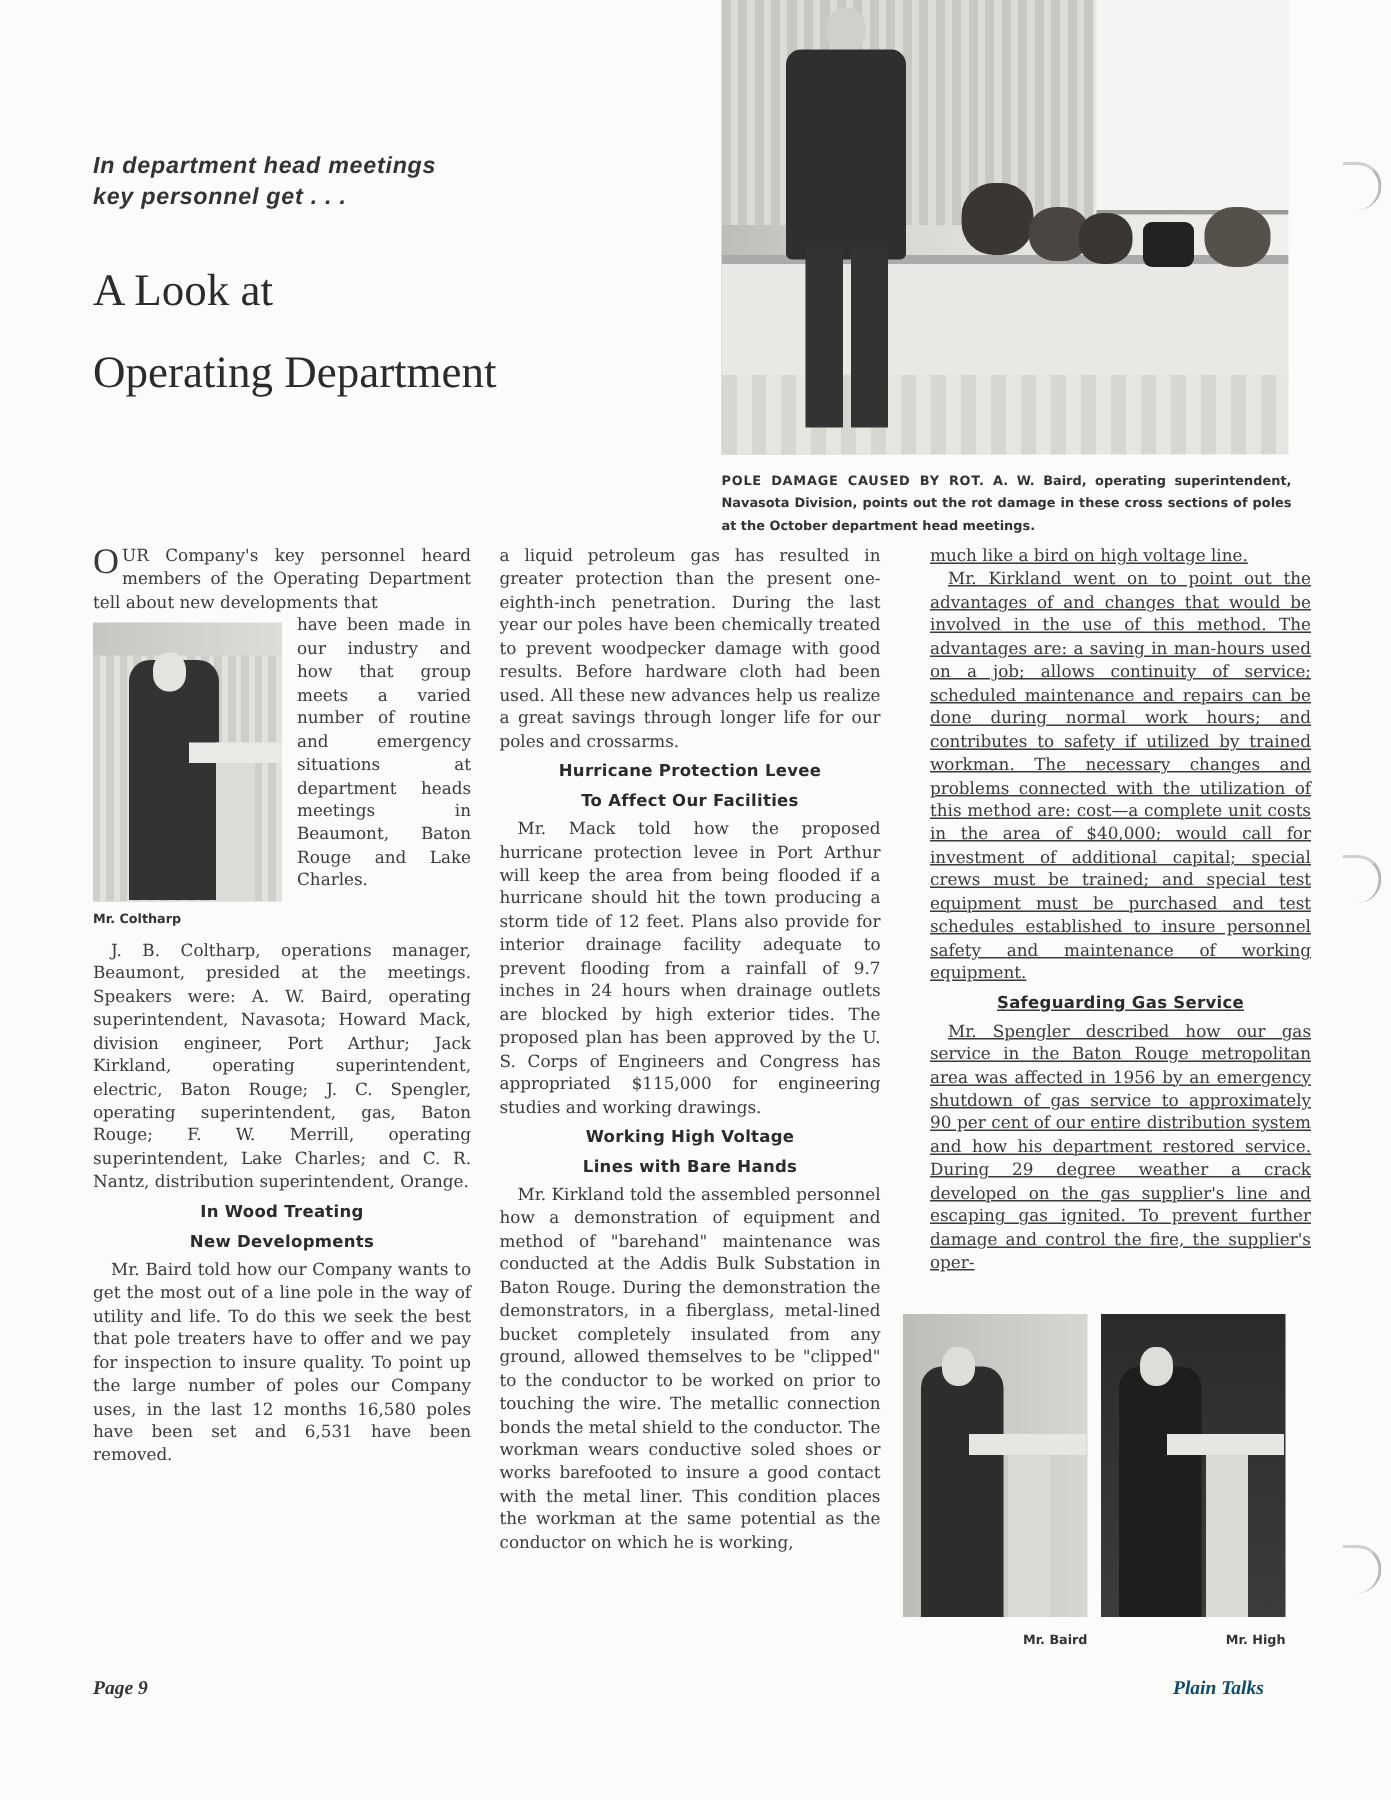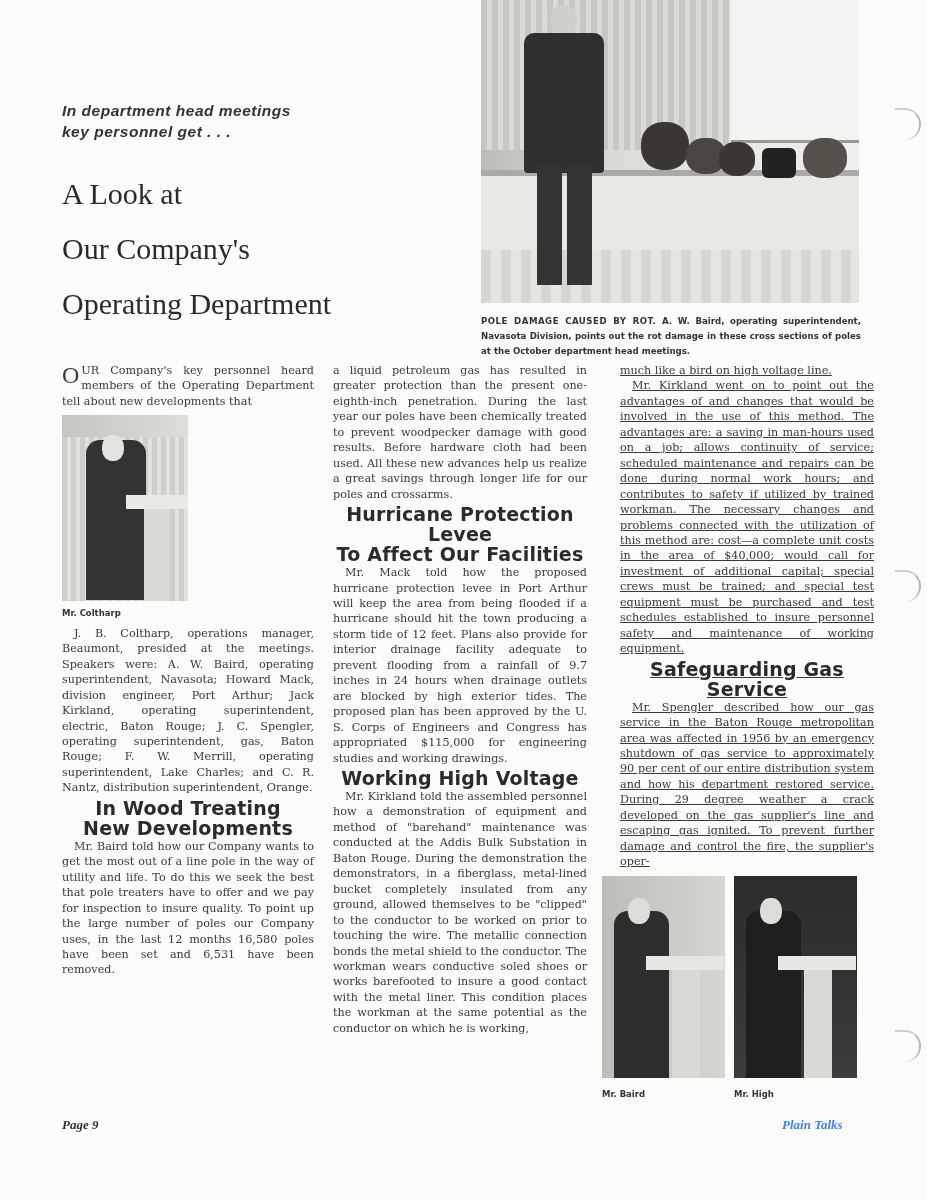--- a/index.html
+++ b/index.html
@@ -56,48 +56,47 @@
   .float-photo .img { width: 126px; height: 186px; background: linear-gradient(90deg,#c6c6c1,#dedeD9); position: relative; overflow: hidden; }
   .float-photo .img .curt { position:absolute; left:0; top:22px; width:126px; height:164px; background: repeating-linear-gradient(90deg,#cfcfca 0 5px,#e2e2dd 5px 9px); }
   .float-photo .img .person { position:absolute; left:24px; top:25px; width:60px; height:160px; background:#333; border-radius: 14px 14px 0 0; }
   .float-photo .img .phead { position:absolute; left:40px; top:20px; width:22px; height:26px; background:#e3e3df; border-radius:45%; }
   .float-photo .img .podium { position:absolute; left:64px; top:80px; width:62px; height:106px; background: linear-gradient(180deg,#e9e9e5 0 14px,transparent 14px), linear-gradient(90deg, transparent 0 18px, #dcdcd7 18px 44px, transparent 44px); }
   .photo-cap {
     font-family: "DejaVu Sans", sans-serif; font-weight: bold; font-size: 8.5px; text-align: left; margin-top: 5px; color: #333;
   }
   .narrow-text { text-align: justify; }
   .subhead {
-    font-family: "DejaVu Sans", sans-serif; font-weight: bold; font-size: 19px; line-height: 20px;
+    font-family: "DejaVu Sans", sans-serif; font-weight: bold; font-size: 11px; line-height: 20px;
     text-align: center; color: #2b2b2b; margin: 2px 0 1px 0; letter-spacing: 0.2px;
   }
   .small-photos { left: 602px; top: 876px; width: 256px; height: 204px; }
   .sp { position: absolute; top: 0; width: 123px; height: 202px; overflow: hidden; }
   .sp1 { left: 0; background: linear-gradient(90deg,#bdbdb8,#d7d7d2); }
   .sp2 { left: 132px; background: linear-gradient(180deg,#2b2b2b,#3c3c3a); }
   .sp .person { position:absolute; left:12px; top:35px; width:55px; height:167px; background:#2d2d2d; border-radius: 14px 14px 0 0; }
   .sp2 .person { background:#1e1e1e; }
   .sp .phead { position:absolute; left:26px; top:22px; width:22px; height:26px; background:#dedeD9; border-radius:45%; }
   .sp .podium { position:absolute; left:44px; top:80px; width:78px; height:122px; background: linear-gradient(180deg,#e6e6e2 0 14px,transparent 14px), linear-gradient(90deg, transparent 0 26px, #dadad5 26px 54px, transparent 54px); }
-  .small-cap { position: absolute; top: 213px; width: 123px; text-align: left;
+  .small-cap { position: absolute; top: 213px; width: 123px; text-align: right;
     font-family: "DejaVu Sans", sans-serif; font-weight: bold; font-size: 8.5px; color: #333; }
   .footer-left { left: 62px; top: 1117px; font-family: "Liberation Serif", serif; font-style: italic; font-weight: bold; font-size: 13px; color: #333; }
-  .footer-right { left: 782px; top: 1117px; font-family: "Liberation Serif", serif; font-style: italic; font-weight: bold; font-size: 13px; color: #3b82f6; }
+  .footer-right { left: 782px; top: 1117px; font-family: "Liberation Serif", serif; font-style: italic; font-weight: bold; font-size: 13px; color: #0c4a6e; }
   .binder-hole { position: absolute; right: 6px; width: 24px; height: 30px; border-right: 2px solid #b8b8b4; border-top: 2px solid #d0d0cc; border-radius: 0 20px 20px 0; }
 </style>
 </head>
 <body>
 
 <div class="abs kicker">
   <div>In department head meetings</div>
   <div>key personnel get . . .</div>
 </div>
 
 <div class="abs title">
   <div>A Look at</div>
-  <div>Our Company's</div>
   <div>Operating Department</div>
 </div>
 
 <div class="abs photo main-photo">
   <div class="curtain"></div>
   <div class="screen"></div>
   <div class="stage"></div>
   <div class="floor"></div>
   <div class="rot" style="left:160px;top:122px;width:48px;height:48px;"></div>
   <div class="rot" style="left:205px;top:138px;width:40px;height:36px;background:#4a4540;"></div>
@@ -122,37 +121,39 @@
   </p>
   <div class="float-photo">
     <div class="img">
       <div class="curt"></div>
         <div class="person"></div>
         <div class="phead"></div>
         <div class="podium"></div>
     </div>
     <div class="photo-cap">Mr. Coltharp</div>
   </div>
+  <p class="noindent narrow-text">have been made in our industry and how that group meets a varied number of routine and emergency situations at department heads meetings in Beaumont, Baton Rouge and Lake Charles.</p>
   <p style="clear:both">J. B. Coltharp, operations manager, Beaumont, presided at the meetings. Speakers were: A. W. Baird, operating superintendent, Navasota; Howard Mack, division engineer, Port Arthur; Jack Kirkland, operating superintendent, electric, Baton Rouge; J. C. Spengler, operating superintendent, gas, Baton Rouge; F. W. Merrill, operating superintendent, Lake Charles; and C. R. Nantz, distribution superintendent, Orange.</p>
   <div class="subhead">
     <div>In Wood Treating</div>
     <div>New Developments</div>
   </div>
   <p>Mr. Baird told how our Company wants to get the most out of a line pole in the way of utility and life. To do this we seek the best that pole treaters have to offer and we pay for inspection to insure quality. To point up the large number of poles our Company uses, in the last 12 months 16,580 poles have been set and 6,531 have been removed.</p>
 </div>
 
 <div class="abs col col2">
   <p class="noindent">a liquid petroleum gas has resulted in greater protection than the present one-eighth-inch penetration. During the last year our poles have been chemically treated to prevent woodpecker damage with good results. Before hardware cloth had been used. All these new advances help us realize a great savings through longer life for our poles and crossarms.</p>
   <div class="subhead">
     <div>Hurricane Protection Levee</div>
     <div>To Affect Our Facilities</div>
   </div>
   <p>Mr. Mack told how the proposed hurricane protection levee in Port Arthur will keep the area from being flooded if a hurricane should hit the town producing a storm tide of 12 feet. Plans also provide for interior drainage facility adequate to prevent flooding from a rainfall of 9.7 inches in 24 hours when drainage outlets are blocked by high exterior tides. The proposed plan has been approved by the U. S. Corps of Engineers and Congress has appropriated $115,000 for engineering studies and working drawings.</p>
   <div class="subhead">
     <div>Working High Voltage</div>
+    <div>Lines with Bare Hands</div>
   </div>
   <p>Mr. Kirkland told the assembled personnel how a demonstration of equipment and method of "barehand" maintenance was conducted at the Addis Bulk Substation in Baton Rouge. During the demonstration the demonstrators, in a fiberglass, metal-lined bucket completely insulated from any ground, allowed themselves to be "clipped" to the conductor to be worked on prior to touching the wire. The metallic connection bonds the metal shield to the conductor. The workman wears conductive soled shoes or works barefooted to insure a good contact with the metal liner. This condition places the workman at the same potential as the conductor on which he is working,</p>
 </div>
 
 <div class="abs col col3">
   <p class="noindent">much like a bird on high voltage line.</p>
   <p>Mr. Kirkland went on to point out the advantages of and changes that would be involved in the use of this method. The advantages are: a saving in man-hours used on a job; allows continuity of service; scheduled maintenance and repairs can be done during normal work hours; and contributes to safety if utilized by trained workman. The necessary changes and problems connected with the utilization of this method are: cost—a complete unit costs in the area of $40,000; would call for investment of additional capital; special crews must be trained; and special test equipment must be purchased and test schedules established to insure personnel safety and maintenance of working equipment.</p>
   <div class="subhead">Safeguarding Gas Service</div>
   <p>Mr. Spengler described how our gas service in the Baton Rouge metropolitan area was affected in 1956 by an emergency shutdown of gas service to approximately 90 per cent of our entire distribution system and how his department restored service. During 29 degree weather a crack developed on the gas supplier's line and escaping gas ignited. To prevent further damage and control the fire, the supplier's oper-</p>
 </div>

